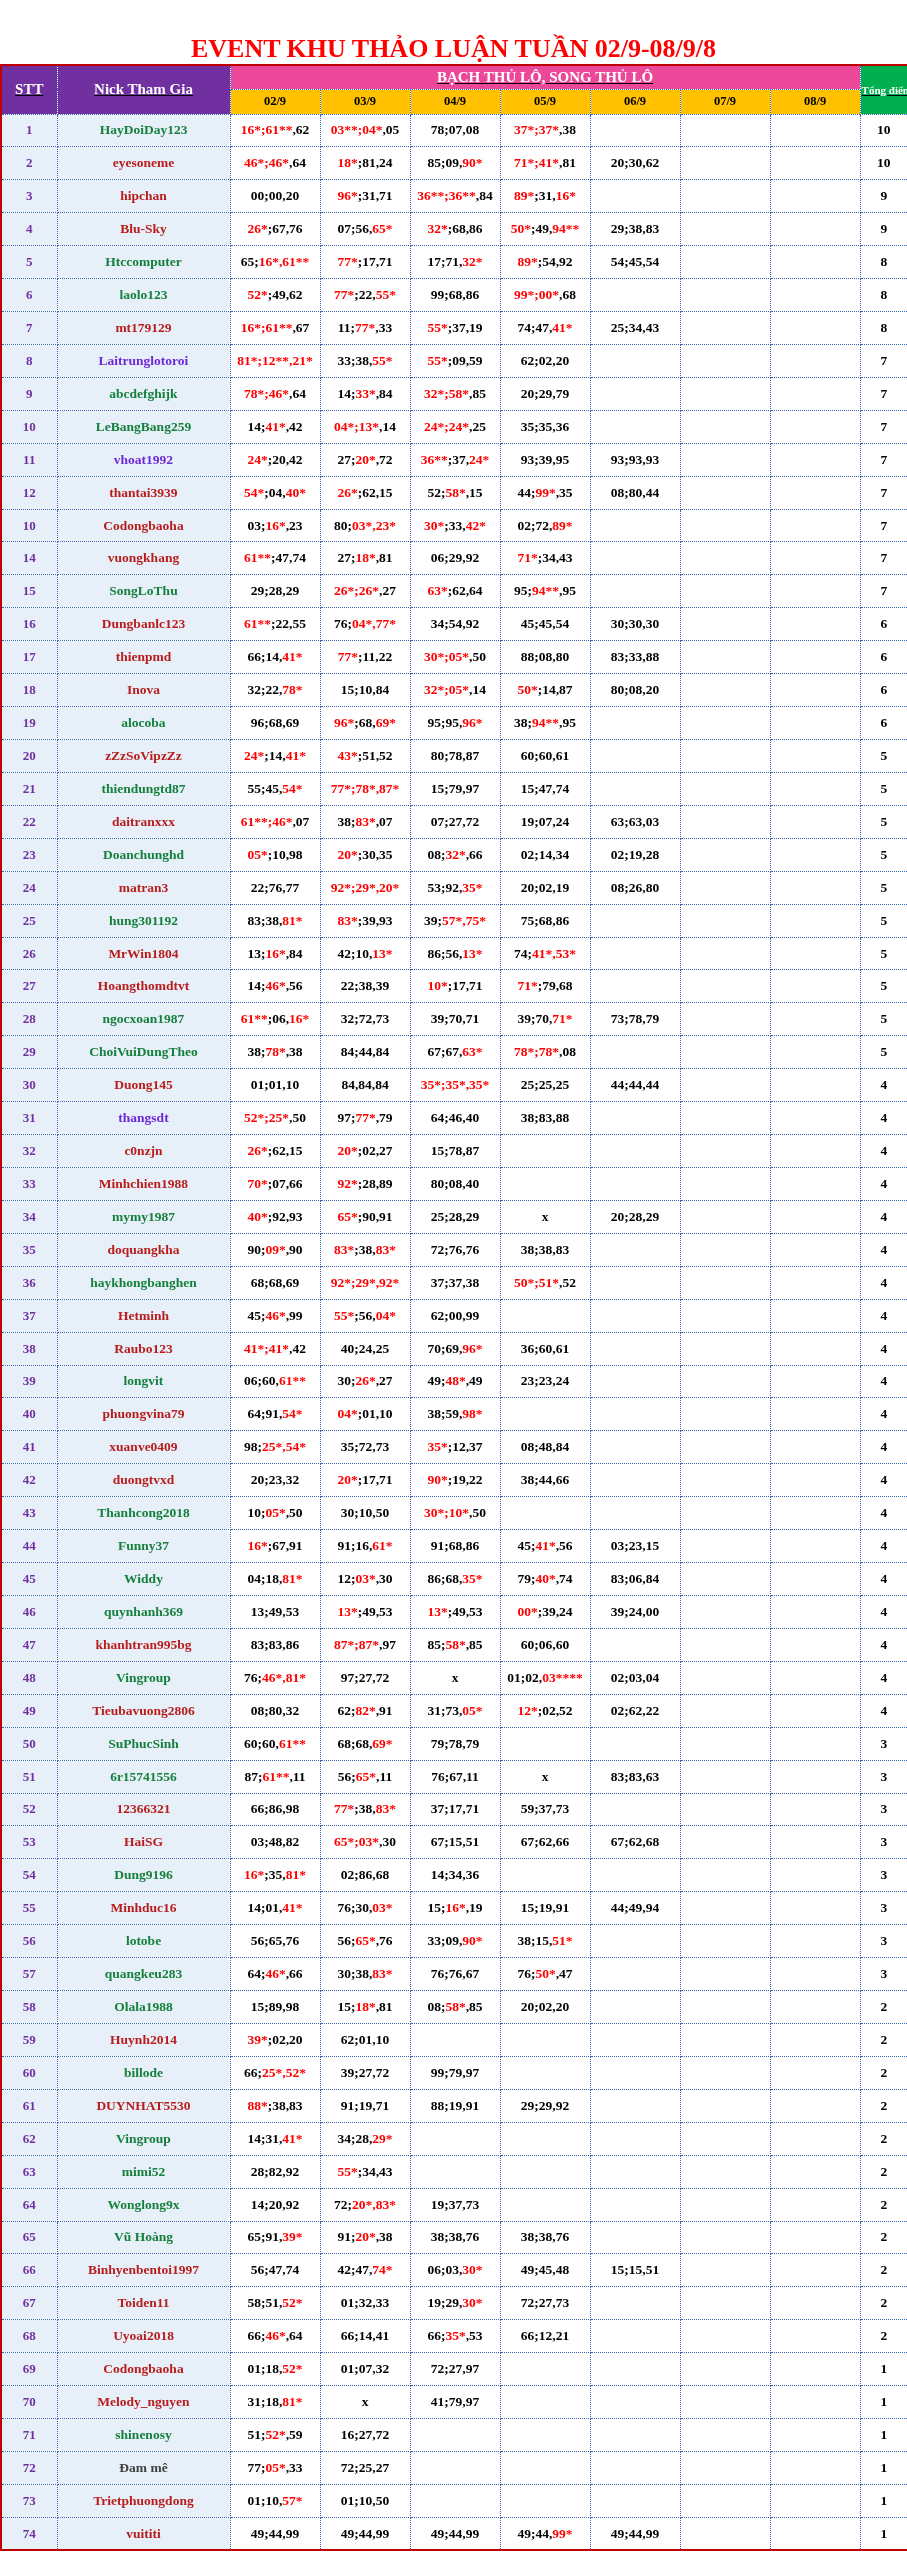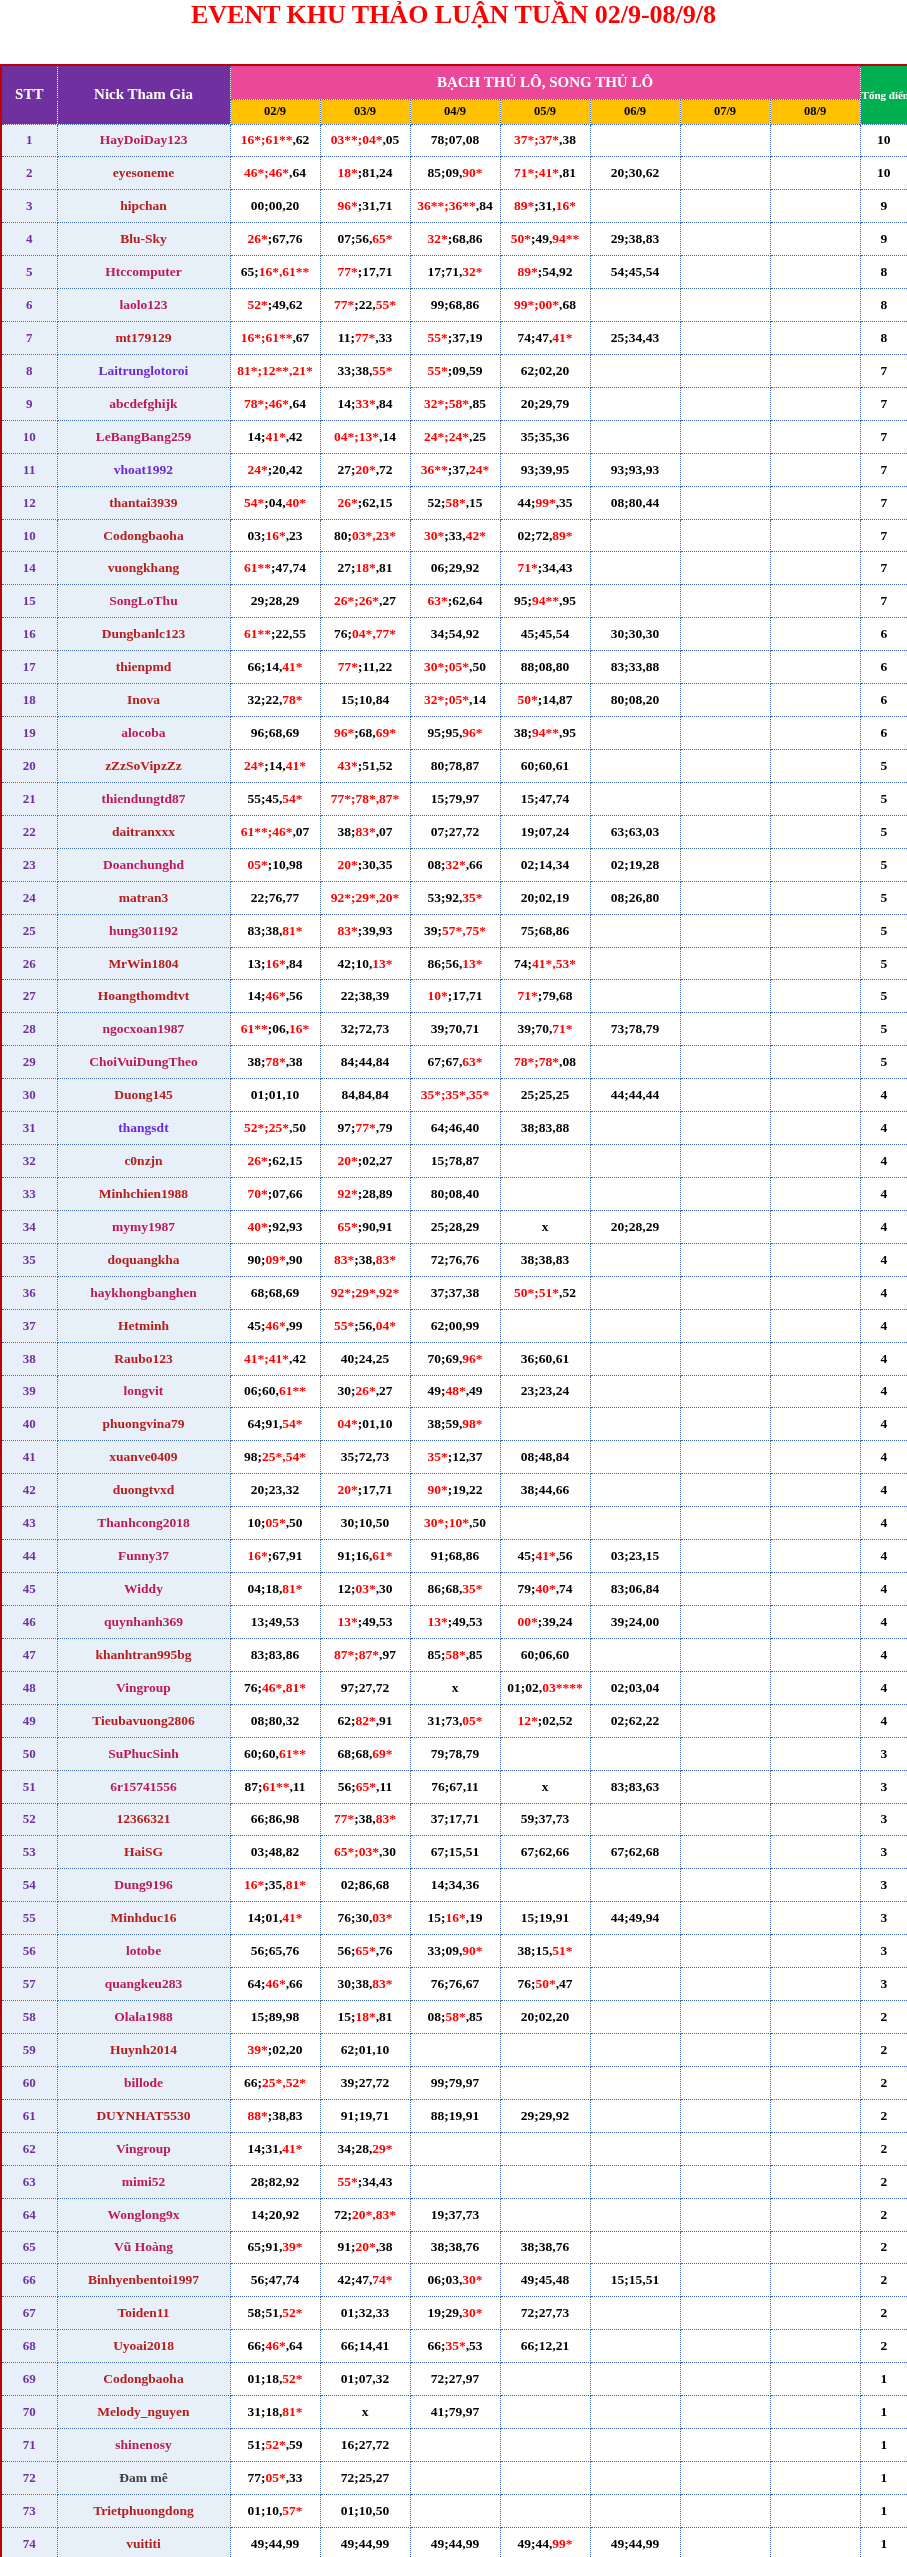--- a/index.html
+++ b/index.html
@@ -1,38 +1,38 @@
 <!DOCTYPE html>
 <html><head>
 <meta charset="utf-8">
 <style>
   html,body{margin:0;padding:0;background:#ffffff;}
   .page{width:907px;height:2557px;background:#ffffff;overflow:hidden;
         font-family:"Liberation Serif","DejaVu Serif",serif;}
-  .title-bar{height:64px;display:flex;align-items:flex-start;justify-content:center;}
+  .title-bar{height:64px;display:flex;align-items:flex-end;justify-content:center;}
   .title-bar h1{margin:0;font-size:26px;font-weight:bold;color:#ff0000;letter-spacing:0px;}
   table.event{border-collapse:collapse;table-layout:fixed;width:907px;
               border:2px solid #c00000;}
   table.event th,table.event td{
       padding:0 1px;text-align:center;vertical-align:middle;font-weight:bold;
       border:1px dotted #3b66b8;overflow:hidden;white-space:nowrap;}
   
   th.h-purple{background:#7030a0;color:#ffffff;font-size:15px;border:1px dotted #d8cfe8;}
   th.h-green{background:#ec4899;color:#ffffff;font-size:15px;border:1px solid #2e75b6;}
   th.h-total{background:#00b050;color:#ffffff;font-size:11px;border:1px solid #2e75b6;}
   th.h-date{background:#ffc000;color:#000000;font-size:12.5px;height:24px;border:1px dotted #3b66b8;border-top:1px solid #2e75b6;margin-top:12px;}
-  tr.group-row{height:34px;}
+  tr.group-row{height:24px;text-decoration:underline;}
   
   tbody tr{height:32.93px;}
   td.stt{background:#e7f0f8;color:#7030a0;font-size:13px;}
   td.nick{background:#e7f0f8;font-size:13.5px;}
   td.day{background:#ffffff;font-size:13.5px;color:#000;}
   td.total{background:#ffffff;font-size:13.5px;color:#000;}
   .r{color:#ff0000;}
-  .c-black{color:#be185d;}
+  .c-black{color:#15803d;border-radius:6px;}
   .c-brown{color:#b91c1c;}
   .c-cyan{color:#6d28d9;}
   .c-gold{color:#404040;}
 </style>
 </head>
 <body>
 
 <div class="page">
   <div class="title-bar">
     <h1>EVENT KHU THẢO LUẬN TUẦN 02/9-08/9/8</h1>

